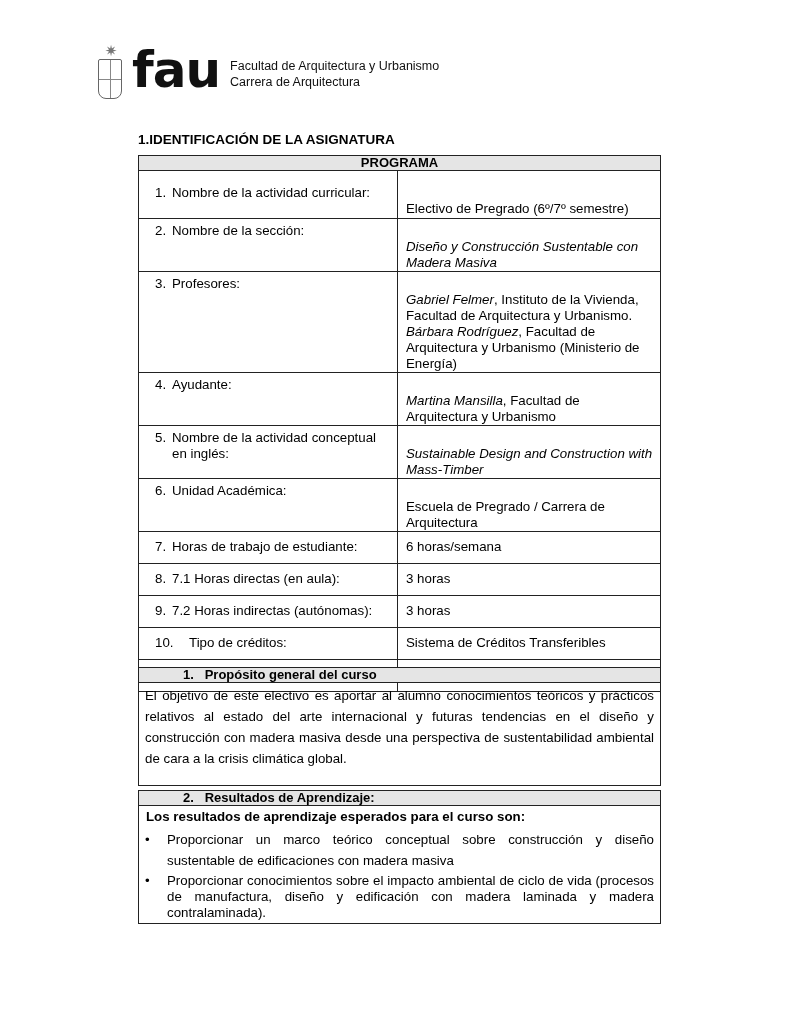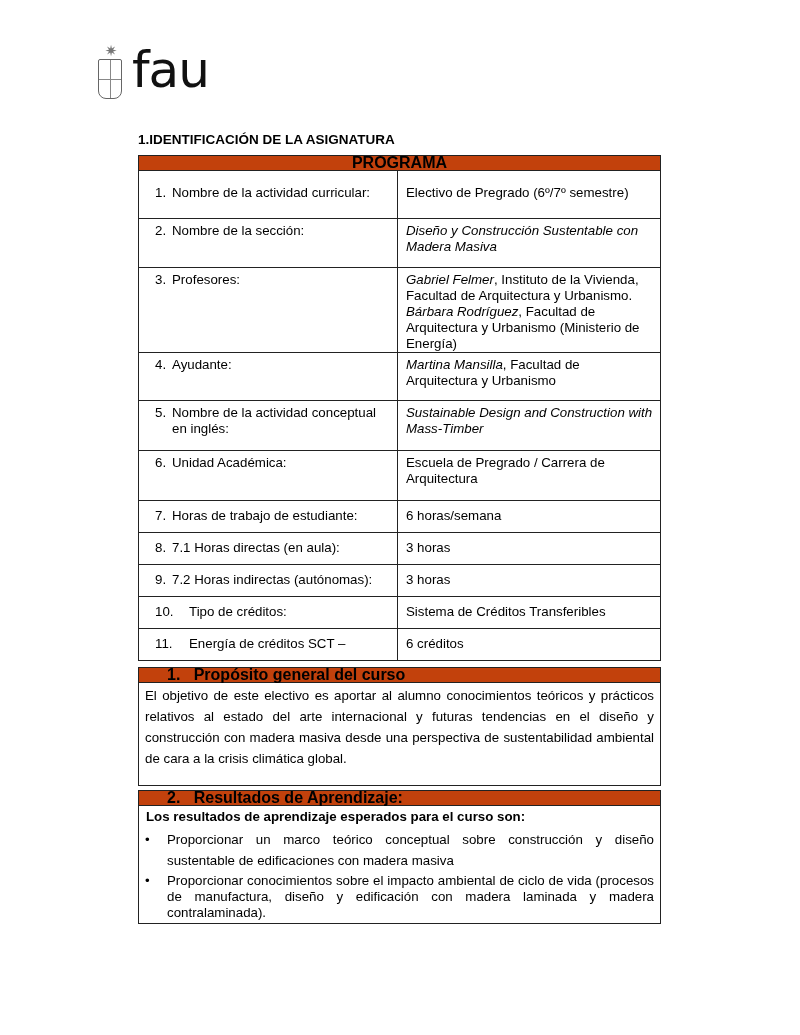--- a/index.html
+++ b/index.html
@@ -5,33 +5,33 @@
   html, body { margin: 0; padding: 0; background: #ffffff; }
   body { width: 800px; height: 1035px; position: relative; overflow: hidden;
          font-family: "Liberation Sans", sans-serif; color: #000; }
 
   .header { position: absolute; left: 96px; top: 42px; height: 60px; display: flex; align-items: center; }
   .crest { width: 30px; height: 58px; position: relative; margin-right: 6px; }
   .crest .star { position: absolute; left: 5px; top: 0; width: 20px; height: 16px; color: #777; font-size: 15px; line-height: 16px; text-align: center; }
   .crest .shield { position: absolute; left: 2px; top: 16px; width: 24px; height: 40px; border: 1.5px solid #666; border-radius: 2px 2px 8px 8px; box-sizing: border-box; }
   .crest .shield:before { content: ""; position: absolute; left: 50%; top: 0; bottom: 0; border-left: 1px solid #888; }
   .crest .shield:after { content: ""; position: absolute; top: 50%; left: 0; right: 0; border-top: 1px solid #888; }
-  .logo-word { font-family: "DejaVu Sans", sans-serif; font-size: 50px; font-weight: 400; letter-spacing: -1px; line-height: 50px; color: #111; margin-right: 10px; margin-top: -4px; }
+  .logo-word { font-family: "DejaVu Sans", sans-serif; font-size: 50px; font-weight: 700; letter-spacing: -1px; line-height: 50px; color: #111; margin-right: 10px; margin-top: -4px; }
   .logo-text { font-family: "Liberation Sans", sans-serif; font-size: 12.5px; line-height: 16px; color: #111; margin-top: 4px; }
 
   .section-title { position: absolute; left: 138px; top: 132px; font-size: 13.5px; font-weight: bold; }
 
   table { border-collapse: collapse; position: absolute; left: 138px; width: 523px; }
   td { border: 1.3px solid #222; vertical-align: top; font-size: 13.3px; line-height: 16px; }
-  .teal { background: #c2410c; font-weight: bold; padding: 0 0; height: 14px; line-height: 14px; font-size: 16px; }
+  .teal { background: #e5e5e5; font-weight: bold; padding: 0 16px; height: 14px; line-height: 14px; font-size: 13px; }
   .teal.center { text-align: center; }
 
   #prog { top: 155px; }
   #prog td.l { width: 236px; padding: 4px 6px 0 16px; }
-  #prog td.r { padding: 4px 6px 0 8px; }
+  #prog td.r { padding: 20px 6px 0 8px; }
   .num { display: inline-block; width: 17px; }
   .num2 { display: inline-block; width: 34px; }
   .indent { padding-left: 17px; display: block; }
   i { font-style: italic; }
 
   #purpose { top: 667px; }
   #purpose td.body { padding: 2px 6px 16px 6px; line-height: 21px; text-align: justify; font-size: 13.3px; }
   #results { top: 790px; }
   #results td.body { padding: 2px 6px 2px 6px; font-size: 13.3px; }
   .intro { padding-left: 1px; line-height: 18px; margin-bottom: 3px; font-weight: bold; }
@@ -44,20 +44,24 @@
 </style>
 </head>
 <body>
 
 <div class="header">
   <div class="crest">
     <div class="star">✷</div>
     <div class="shield"></div>
   </div>
   <div class="logo-word">fau</div>
+  <div class="logo-text">
+    <div>Facultad de Arquitectura y Urbanismo</div>
+    <div>Carrera de Arquitectura</div>
+  </div>
 </div>
 
 <div class="section-title">1.IDENTIFICACIÓN DE LA ASIGNATURA</div>
 
 <table id="prog">
   <tbody>
       <tr>
         <td colspan="2" class="teal center">PROGRAMA</td>
       </tr>
 

